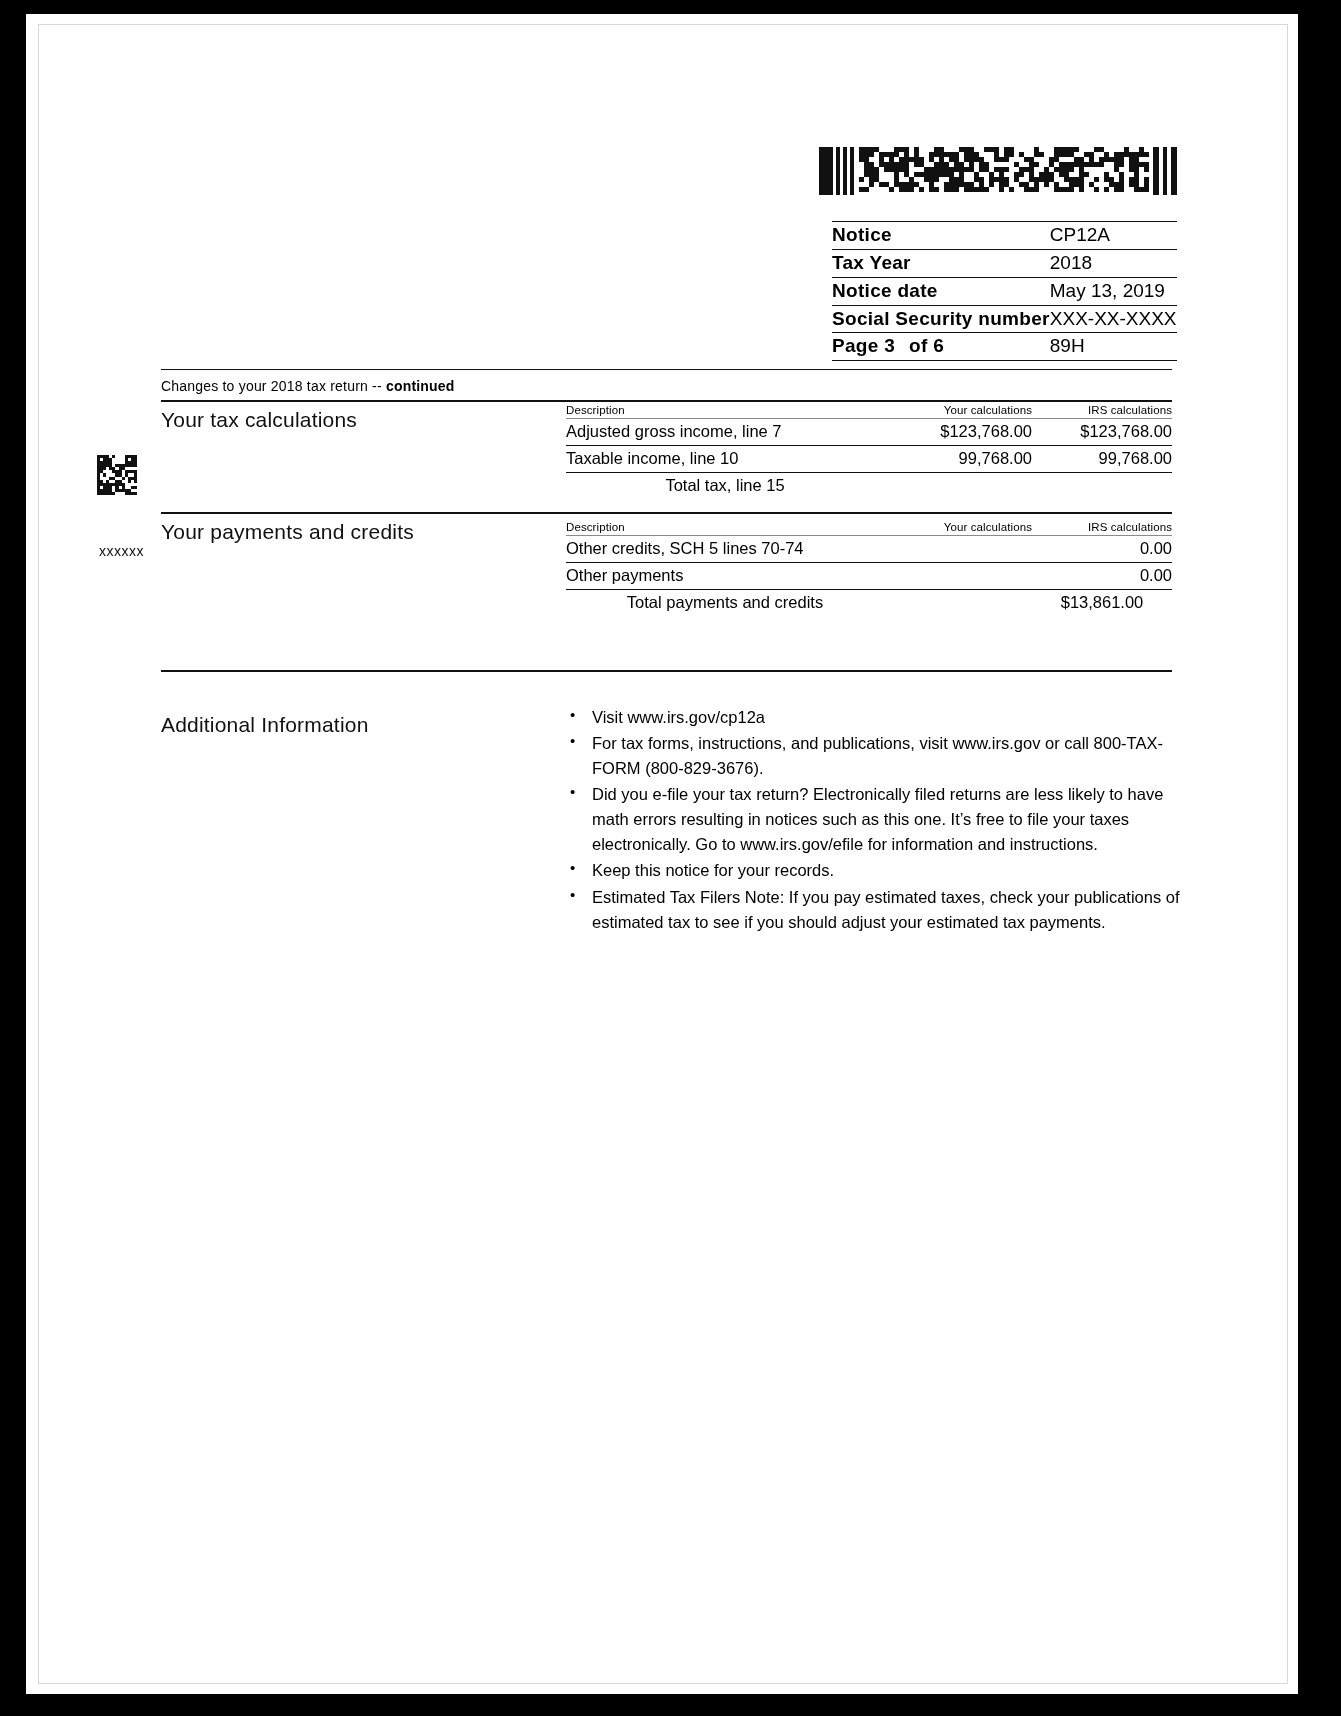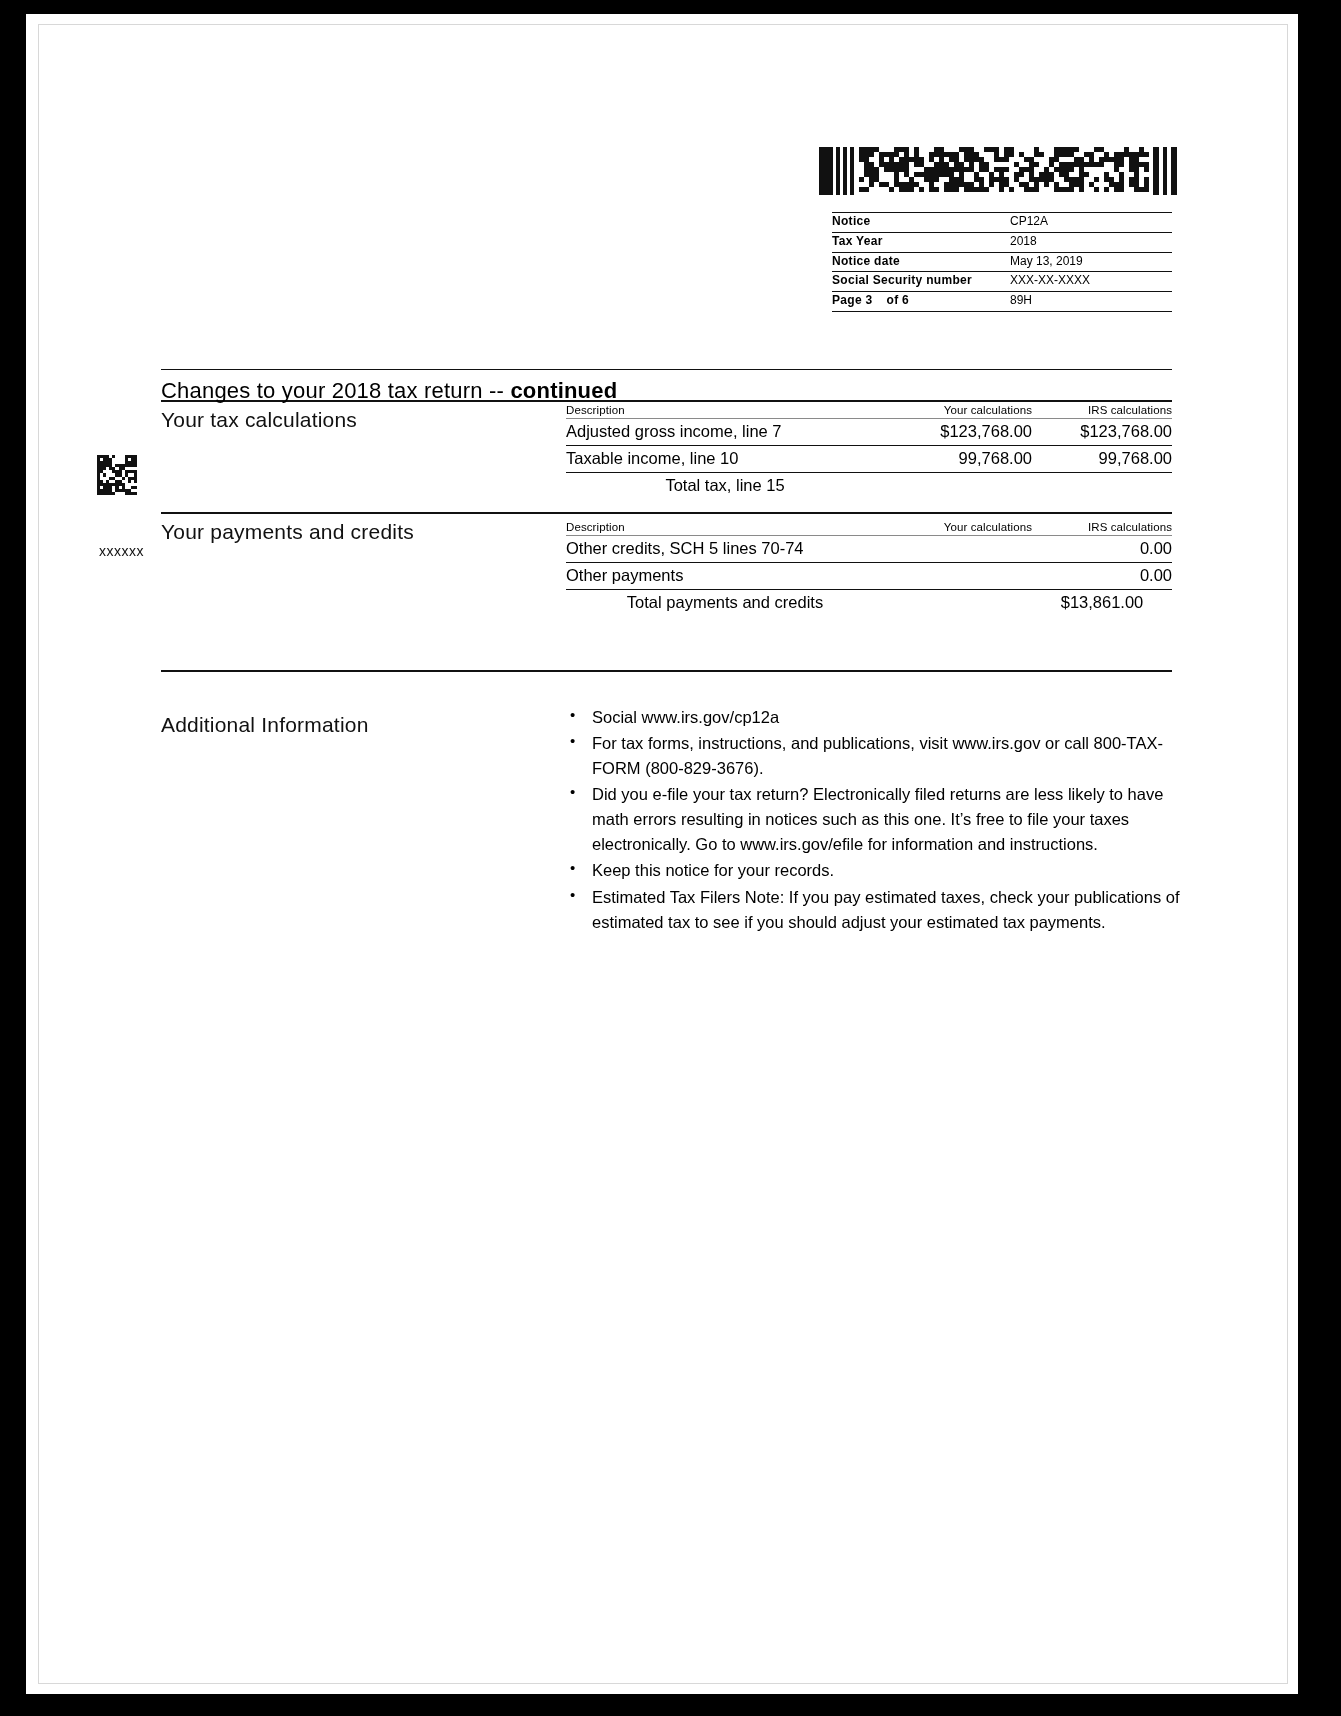--- a/index.html
+++ b/index.html
@@ -53,24 +53,24 @@
   .barcode-top .bc-col {
     position: absolute;
     top: 0;
     height: 48px;
   }
 
   
   .notice-table {
     position: absolute;
     left: 793px;
-    top: 187px;
+    top: 196px;
     width: 340px;
     border-collapse: collapse;
-    font-size: 12px;
+    font-size: 19px;
   }
   .notice-table td {
     padding: 2px 0 3px 0;
     border-top: 1.6px solid #111;
     vertical-align: bottom;
     line-height: 1.15;
     white-space: nowrap;
   }
   .notice-table tr:last-child td {
     border-bottom: 1.6px solid #111;
@@ -102,21 +102,21 @@
     position: absolute;
     background: #111;
     height: 1.4px;
   }
 
   
   .continued-head {
     position: absolute;
     left: 122px;
     top: 353px;
-    font-size: 22px;
+    font-size: 14px;
     letter-spacing: 0.2px;
     white-space: nowrap;
   }
   .continued-head .bold {
     font-weight: bold;
   }
 
   .section-title {
     position: absolute;
     font-size: 21px;
@@ -632,21 +632,21 @@
           <td>Total payments and credits</td>
           <td class="num"></td>
           <td class="num">$13,861.00</td>
         </tr>
       </tbody>
     </table>
 
     <div class="section-title t3">Additional Information</div>
 
     <ul class="addl-list">
-      <li><span class="bullet">•</span><span>Social www.irs.gov/cp12a</span></li>
+      <li><span class="bullet">•</span><span>Visit www.irs.gov/cp12a</span></li>
       <li><span class="bullet">•</span><span>For tax forms, instructions, and publications, visit www.irs.gov or call 800-TAX-FORM (800-829-3676).</span></li>
       <li><span class="bullet">•</span><span>Did you e-file your tax return?  Electronically filed returns are less likely to have math errors resulting in notices such as this one.   It’s free to file your taxes electronically. Go to www.irs.gov/efile for information and instructions.</span></li>
       <li><span class="bullet">•</span><span>Keep this notice for your records.</span></li>
       <li><span class="bullet">•</span><span>Estimated Tax Filers Note:  If you pay estimated taxes, check your publications of estimated tax to see if you should adjust your estimated tax payments.</span></li>
     </ul>
 
 
     <div class="qr-block" id="qr-block">
         <div class="qr-dot" style="left: 0px; top: 0px; width: 3.07692px; height: 3.07692px;"></div>
         <div class="qr-dot" style="left: 3.07692px; top: 0px; width: 3.07692px; height: 3.07692px;"></div>

